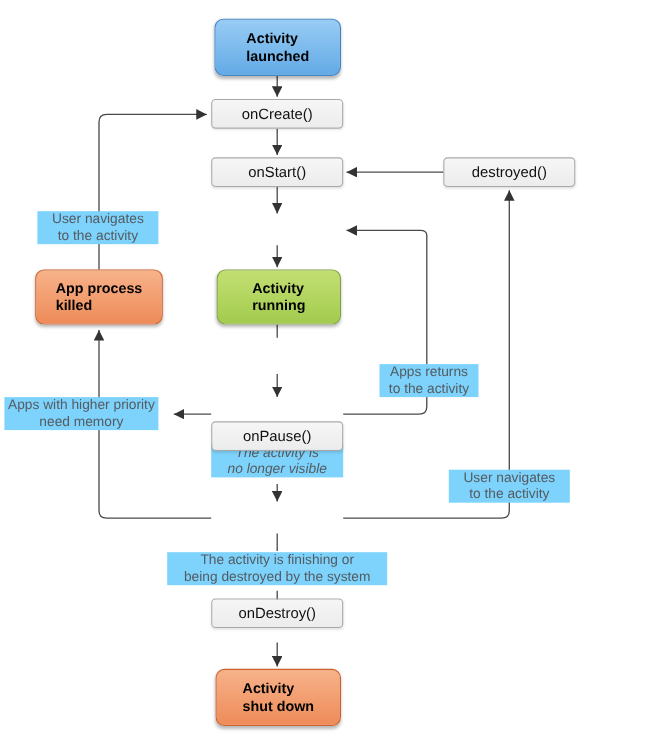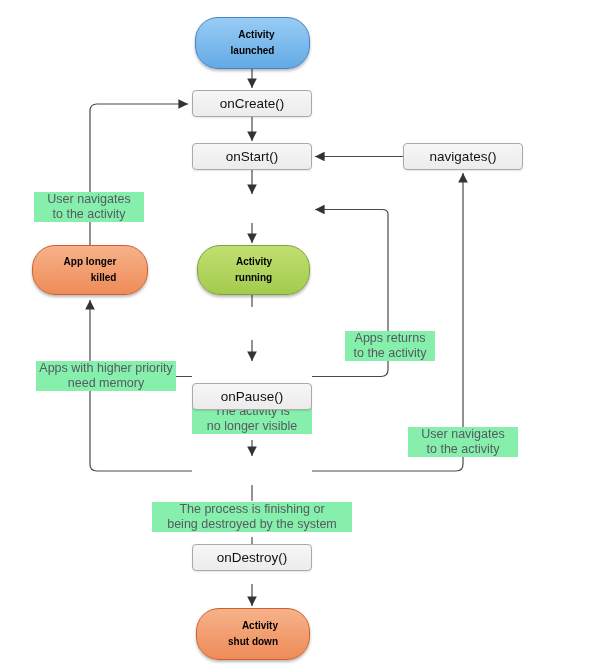--- a/index.html
+++ b/index.html
@@ -4,32 +4,32 @@
 <style>
   html,body { margin:0; padding:0; background:#ffffff; }
   .canvas {
     position:relative; width:607px; height:672px; background:#ffffff;
     font-family:"Liberation Sans", sans-serif; overflow:hidden;
   }
   svg.wires { position:absolute; left:0; top:0; z-index:1; }
   .wire { stroke:#4a4a4a; stroke-width:1.2; fill:none; }
   .note {
     position:absolute; z-index:2; font-size:12.5px; line-height:15px;
-    color:#555b61; text-align:center; white-space:pre-line; background:#86efac;
+    color:#555b61; text-align:center; white-space:pre-line; background:#7dd3fc;
   }
   .gray-box {
     position:absolute; z-index:3; width:120px; height:27px; box-sizing:border-box;
     background:linear-gradient(#f6f6f6,#ececec); border:1px solid #a9a9a9;
     border-radius:4px; display:flex; align-items:center; justify-content:center;
     font-size:13.5px; color:#111111; box-shadow:0 1px 2px rgba(0,0,0,0.10);
   }
   .pill {
-    position:absolute; z-index:3; box-sizing:border-box; border-radius:23px;
-    display:flex; align-items:center; justify-content:center; text-align:right;
-    font-weight:bold; font-size:10px; line-height:16px; color:#000000;
+    position:absolute; z-index:3; box-sizing:border-box; border-radius:8px;
+    display:flex; align-items:center; justify-content:center; text-align:left;
+    font-weight:bold; font-size:13px; line-height:16px; color:#000000;
     white-space:pre-line; box-shadow:0 2px 3px rgba(0,0,0,0.28);
   }
   .pill.blue   { background:linear-gradient(#98ccf4,#63aae6); border:1.5px solid #4283c4; }
   .pill.green  { background:linear-gradient(#c2df72,#a3cb4e); border:1.5px solid #7ea13e; }
   .pill.orange { background:linear-gradient(#f7b289,#ee8b59); border:1.5px solid #cc5f2d; }
 </style>
 </head>
 <body>
 
 <div class="canvas">
@@ -56,43 +56,43 @@
     <path class="wire" d="M312,471 L456,471 Q463,471 463,464 L463,173" marker-end="url(#ah)"></path>
     <path class="wire" d="M192,376.5 L158,376.5" marker-end="url(#ah)"></path>
     <path class="wire" d="M192,471 L97,471 Q90,471 90,464 L90,300" marker-end="url(#ah)"></path>
     <path class="wire" d="M90,245 L90,111 Q90,104 97,104 L188,104" marker-end="url(#ah)"></path>
   </svg>
 
   <div class="note" style="left:34px; top:192px; width:110px;">User navigates
 to the activity</div>
   <div class="note" style="left:345px; top:331px; width:90px;">Apps returns
 to the activity</div>
-  <div class="note" style="left:36px; top:361px; width:140px;">Apps with higher priority
+  <div class="note" style="left:4px; top:361px; width:140px;">Apps with higher priority
 need memory</div>
-  <div class="note" style="left:192px; top:404px; width:120px;">The activity is
+  <div class="note" style="left:192px; top:404px; width:120px;font-style:italic;">The activity is
 no longer visible</div>
   <div class="note" style="left:408px; top:427px; width:110px;">User navigates
 to the activity</div>
-  <div class="note" style="left:152px; top:502px; width:200px;">The process is finishing or
+  <div class="note" style="left:152px; top:502px; width:200px;">The activity is finishing or
 being destroyed by the system</div>
 
   <div class="pill blue" style="left:195px; top:17px; width:115px; height:52px;">Activity
 launched</div>
 
   <div class="gray-box" style="left:192px; top:143px;">onStart()</div>
 
   <div class="gray-box" style="left:192px; top:90px;">onCreate()</div>
 
-  <div class="gray-box" style="left:403px; top:143px;">navigates()</div>
+  <div class="gray-box" style="left:403px; top:143px;">destroyed()</div>
 
 
   <div class="pill green" style="left:197px; top:245px; width:113px; height:50px;">Activity
 running</div>
 
-  <div class="pill orange" style="left:32px; top:245px; width:116px; height:50px;">App longer
+  <div class="pill orange" style="left:32px; top:245px; width:116px; height:50px;">App process
 killed</div>
 
   <div class="gray-box" style="left:192px; top:383px;">onPause()</div>
 
 
   <div class="gray-box" style="left:192px; top:544px;">onDestroy()</div>
 
   <div class="pill orange" style="left:196px; top:608px; width:114px; height:52px;">Activity
 shut down</div>
 

